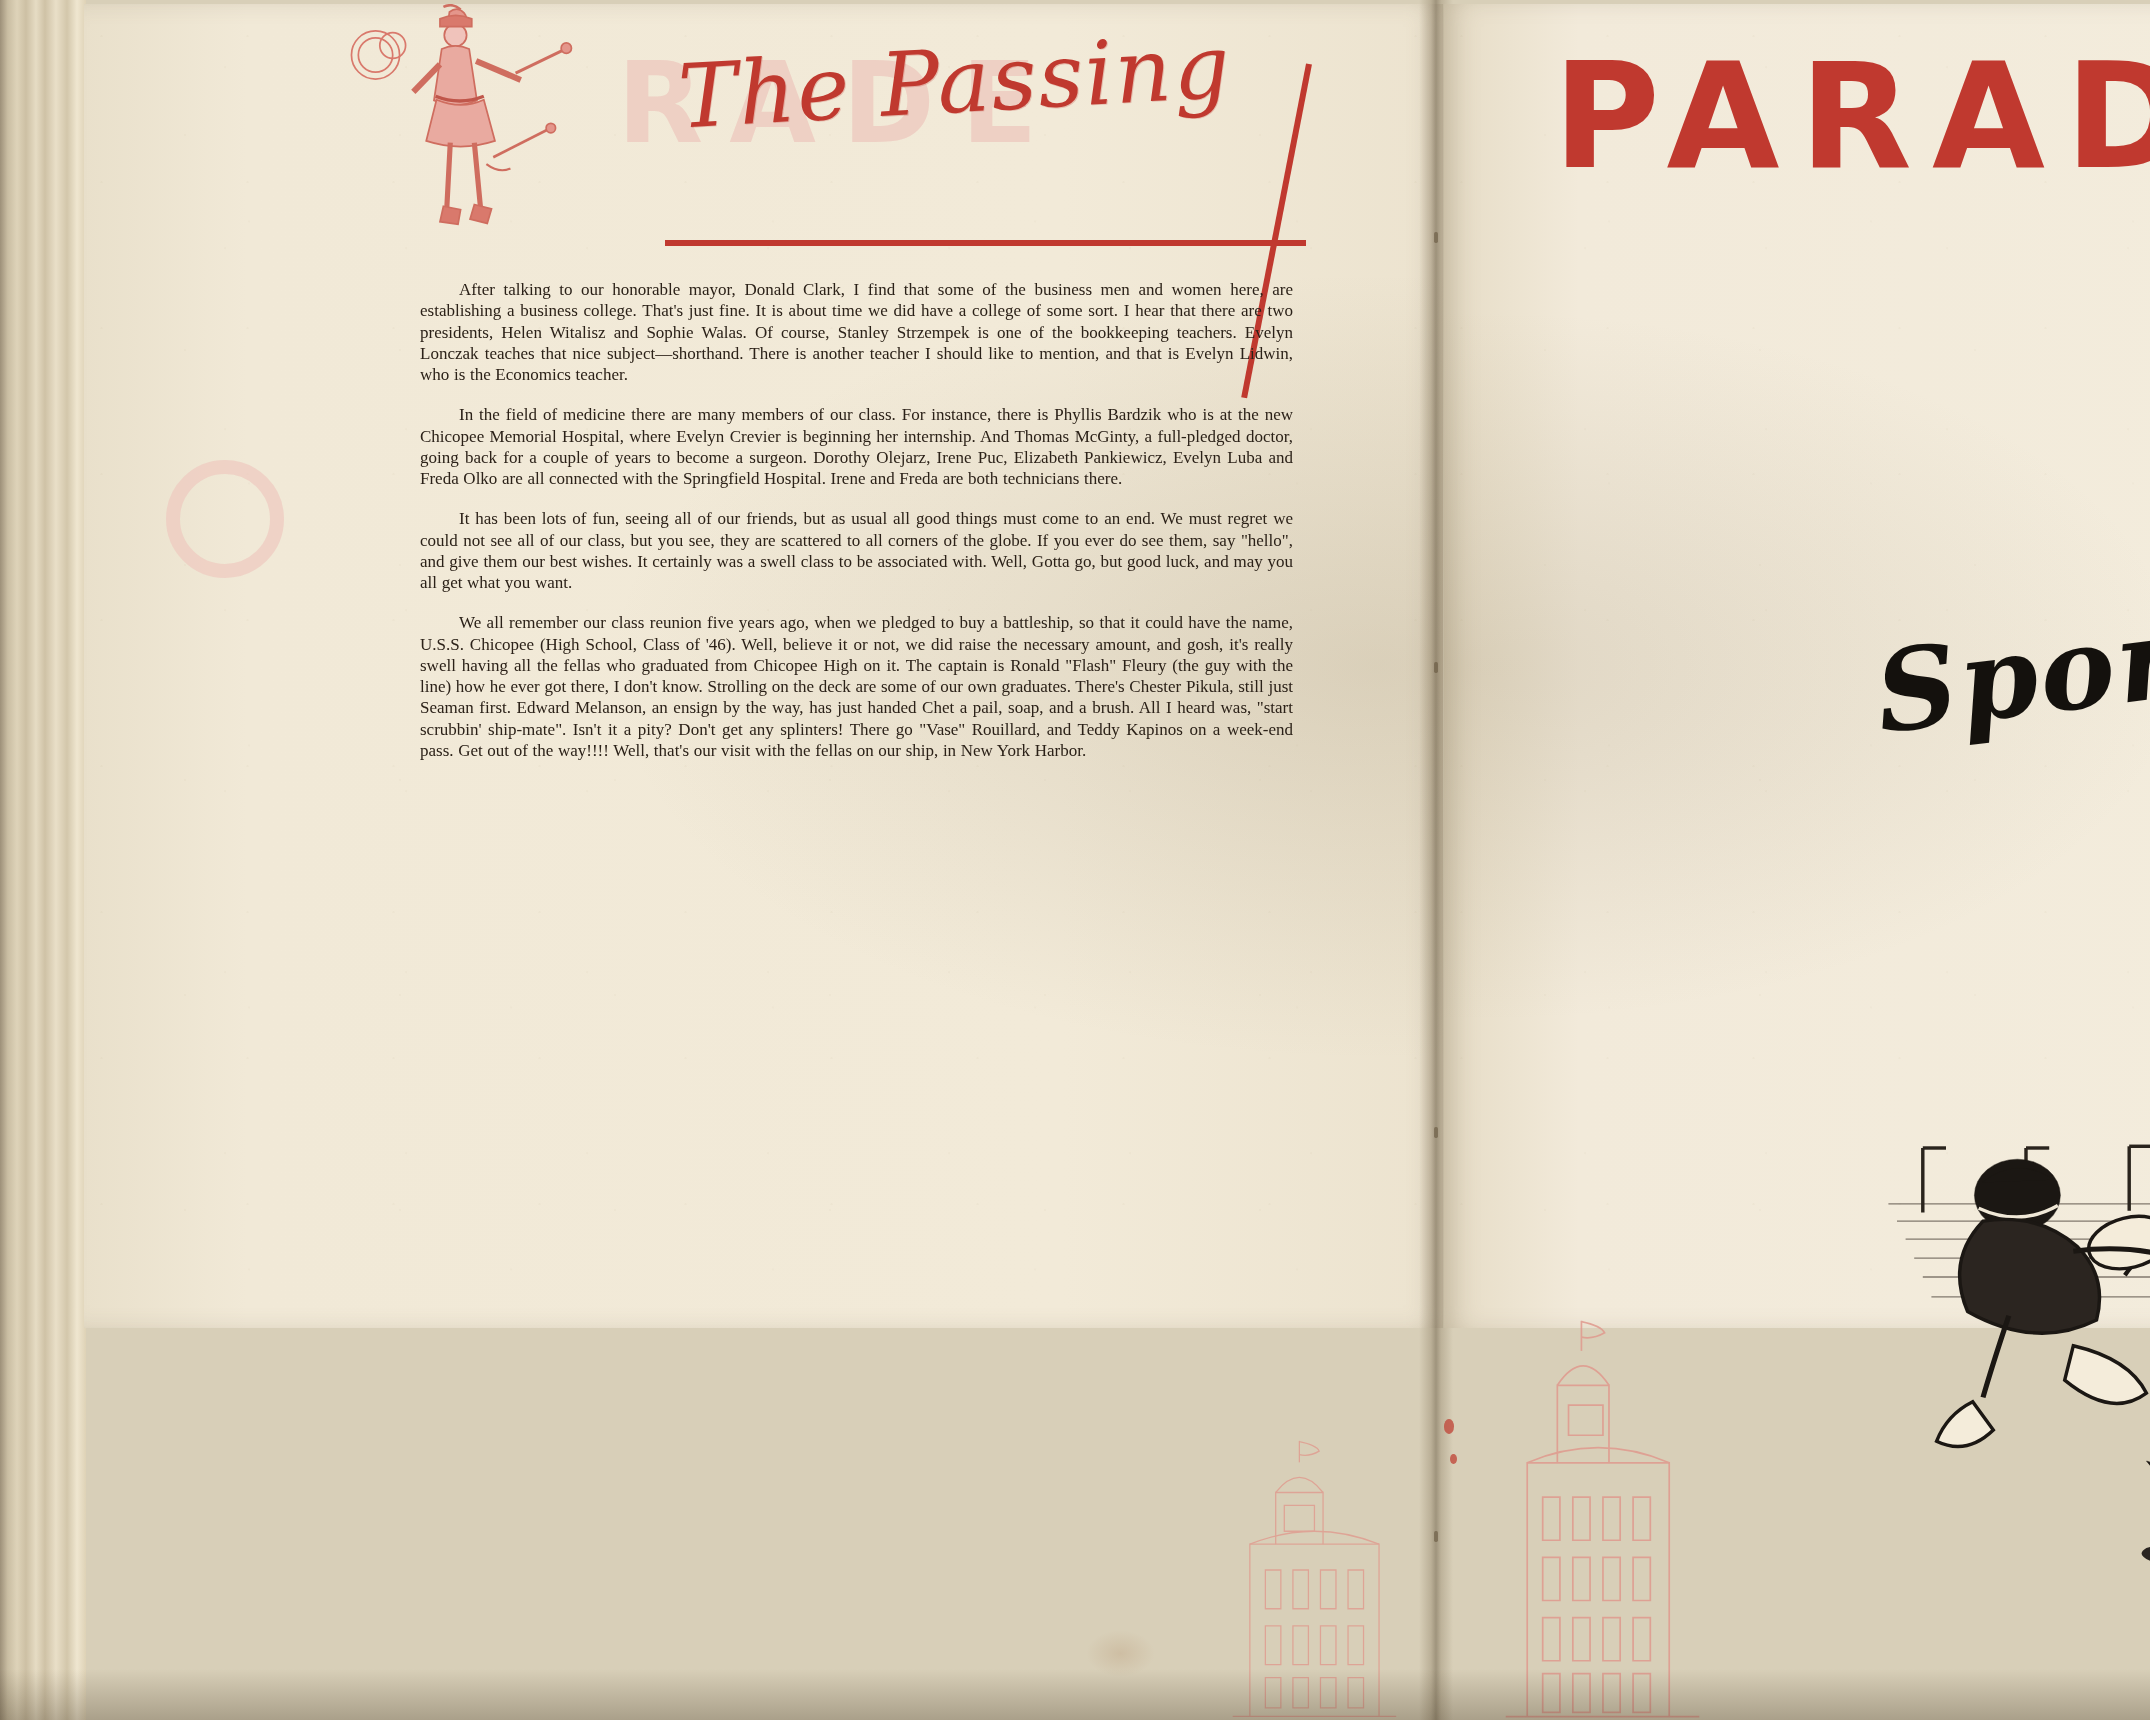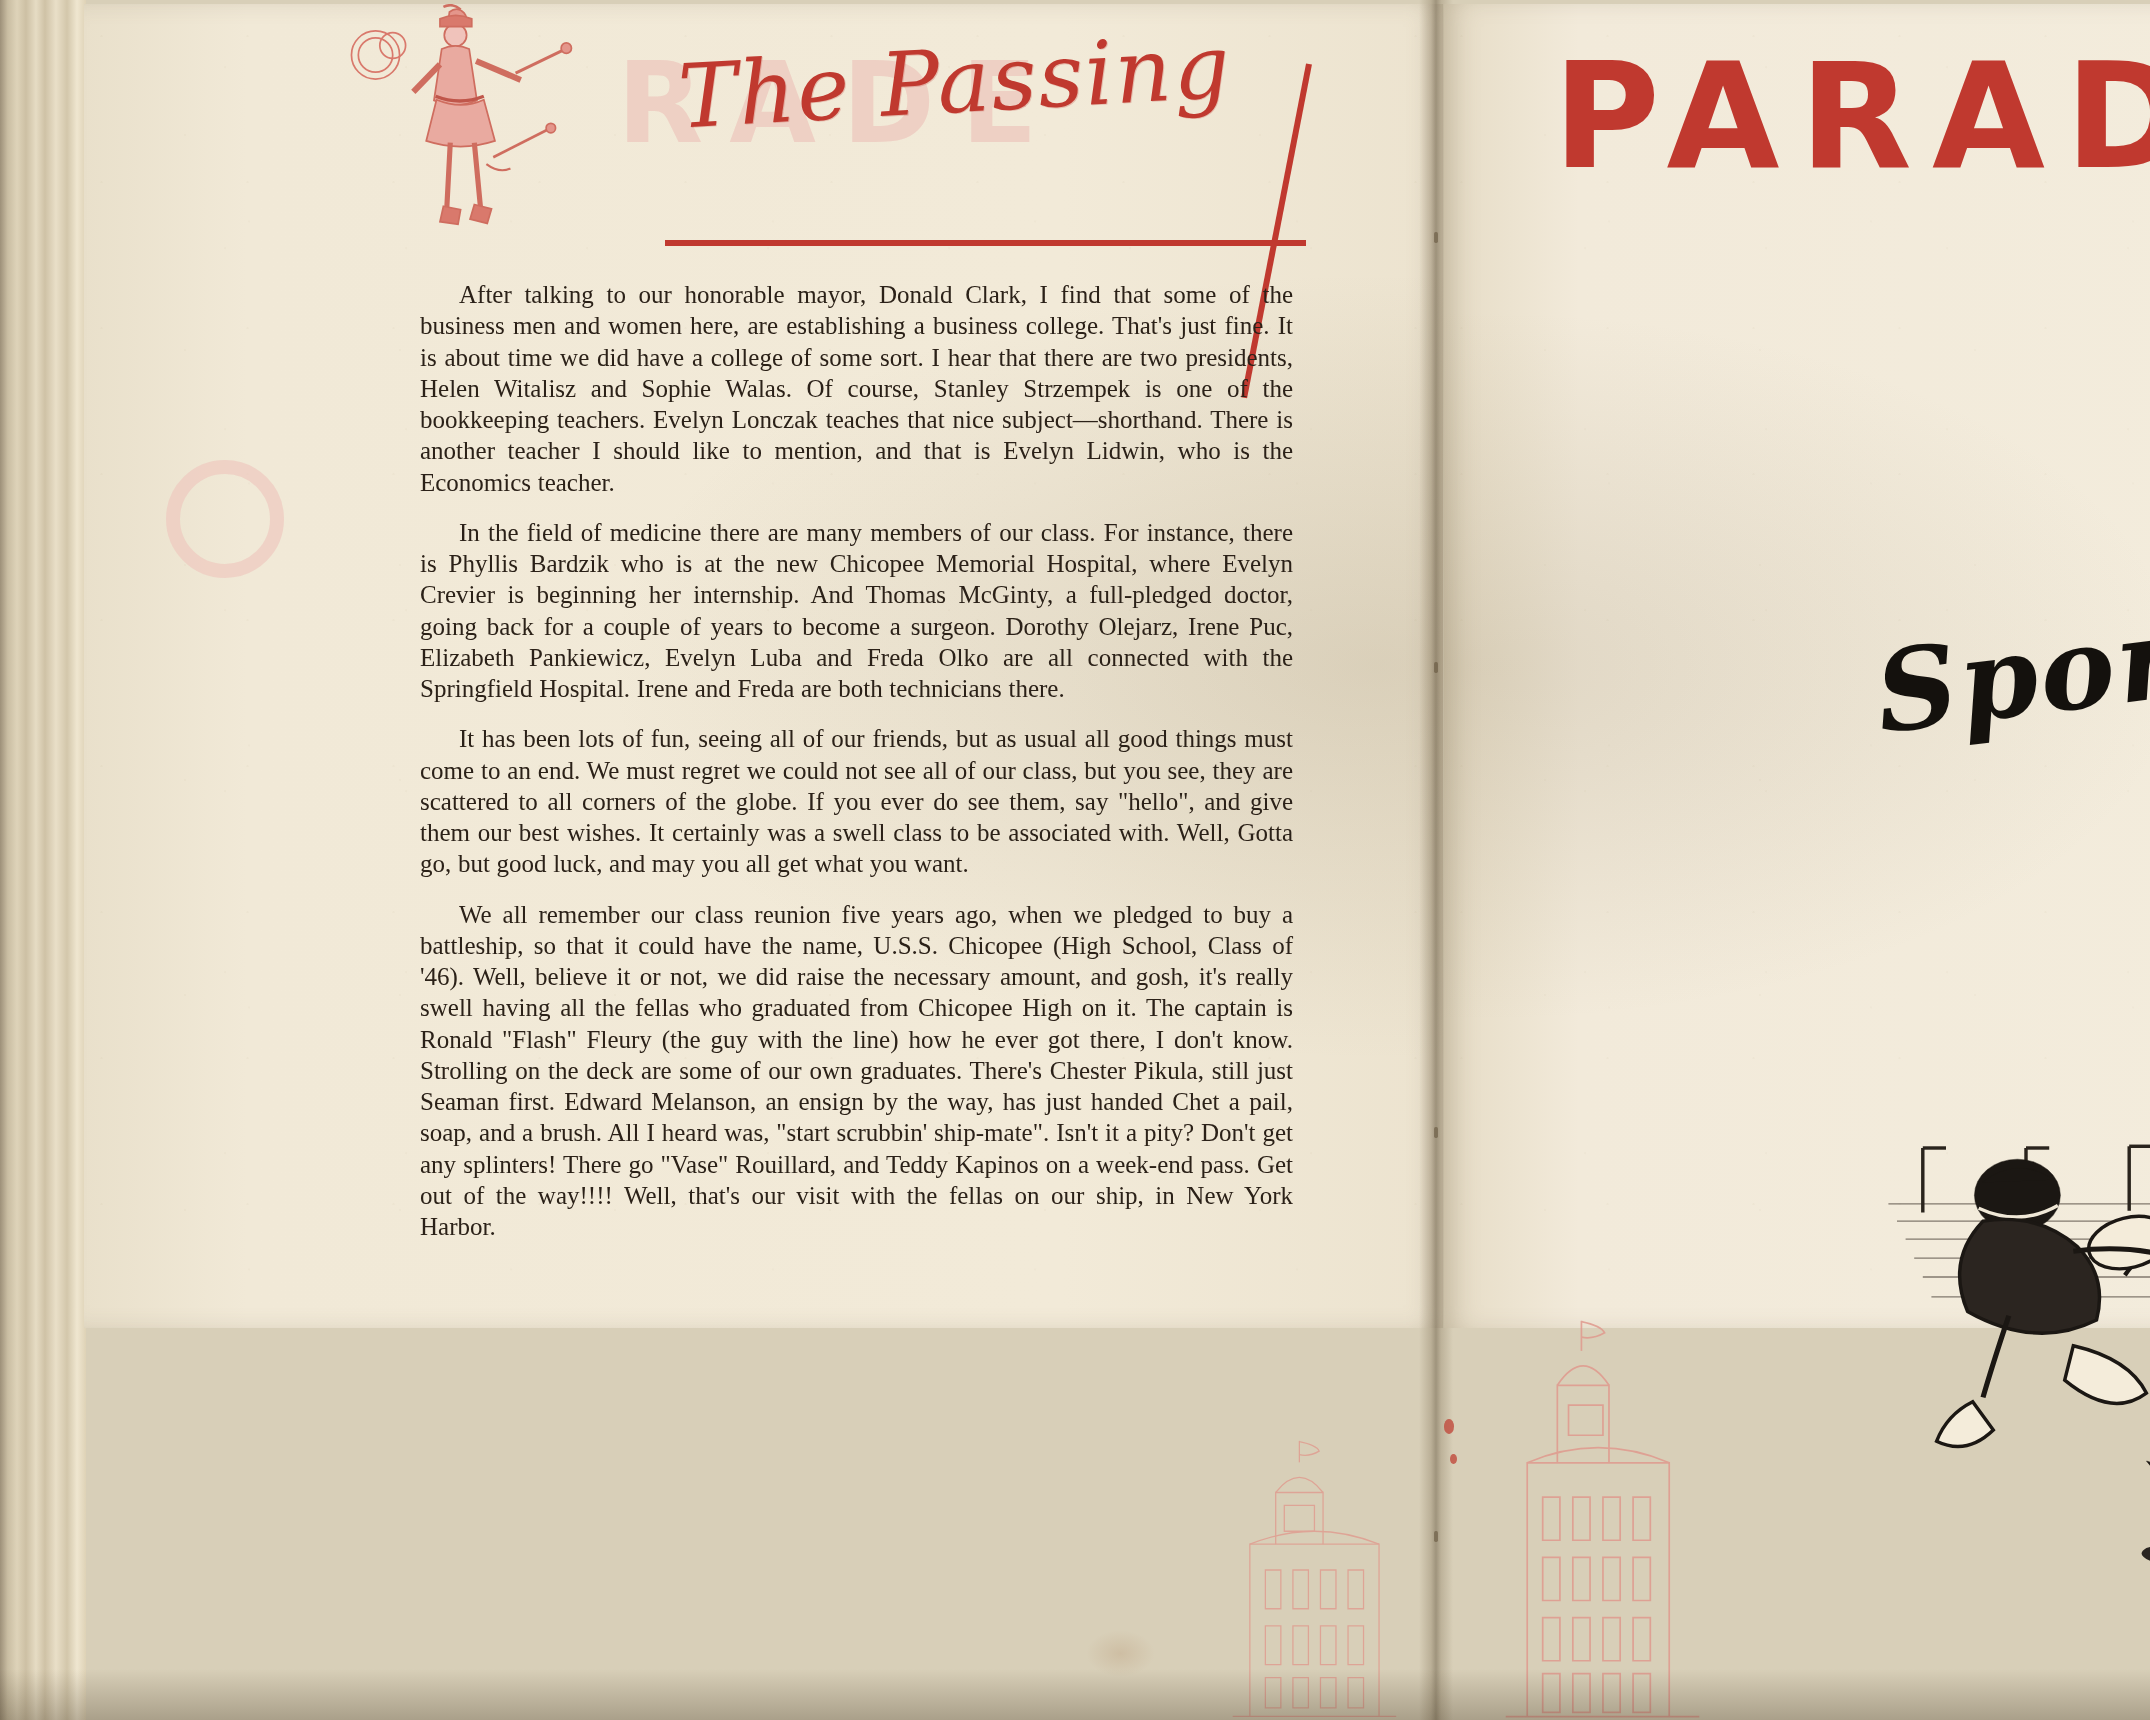--- a/index.html
+++ b/index.html
@@ -147,21 +147,21 @@
 
   
   .text-col {
     position: absolute;
     left: 336px; top: 275px;
     width: 873px;
   }
   .para {
     color: #2b2118;
     font-family: "Liberation Serif", serif;
-    font-size: 25px;
+    font-size: 17px;
     line-height: 1.25;
     text-align: justify;
     text-indent: 39px;
     margin: 0 0 19px 0;
     word-spacing: 0.4px;
   }
 
   
   .parade {
     position: absolute;

